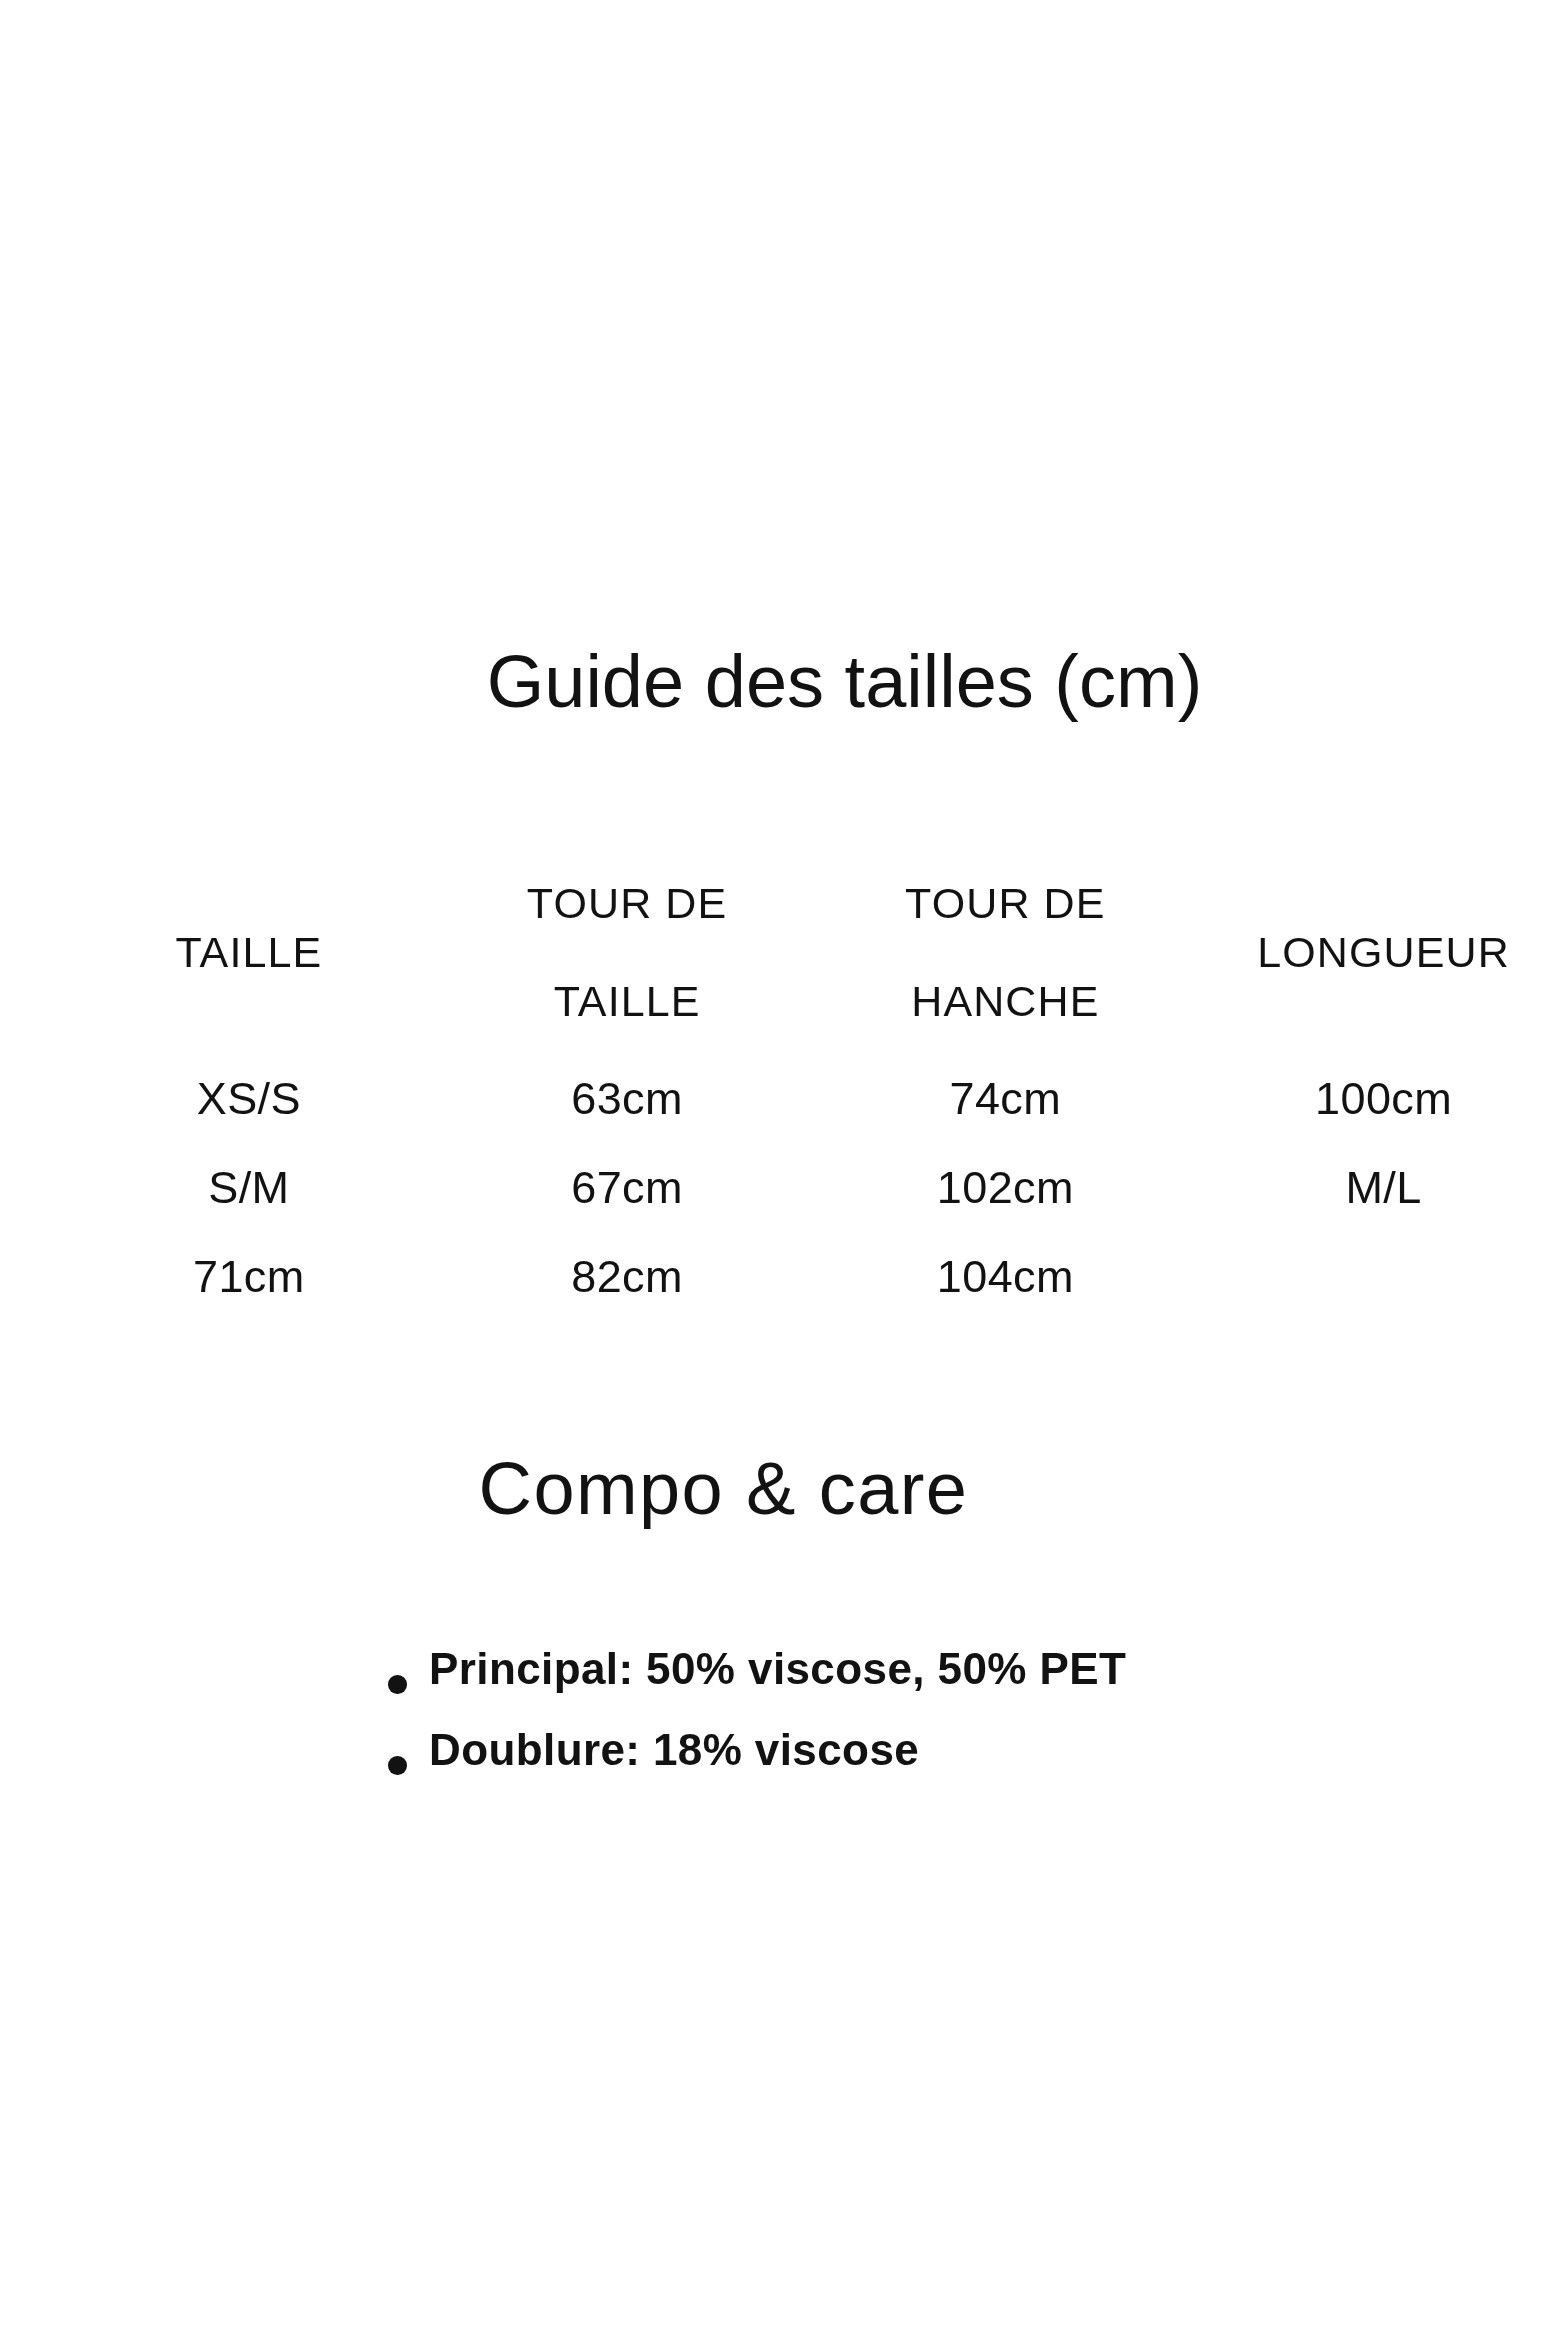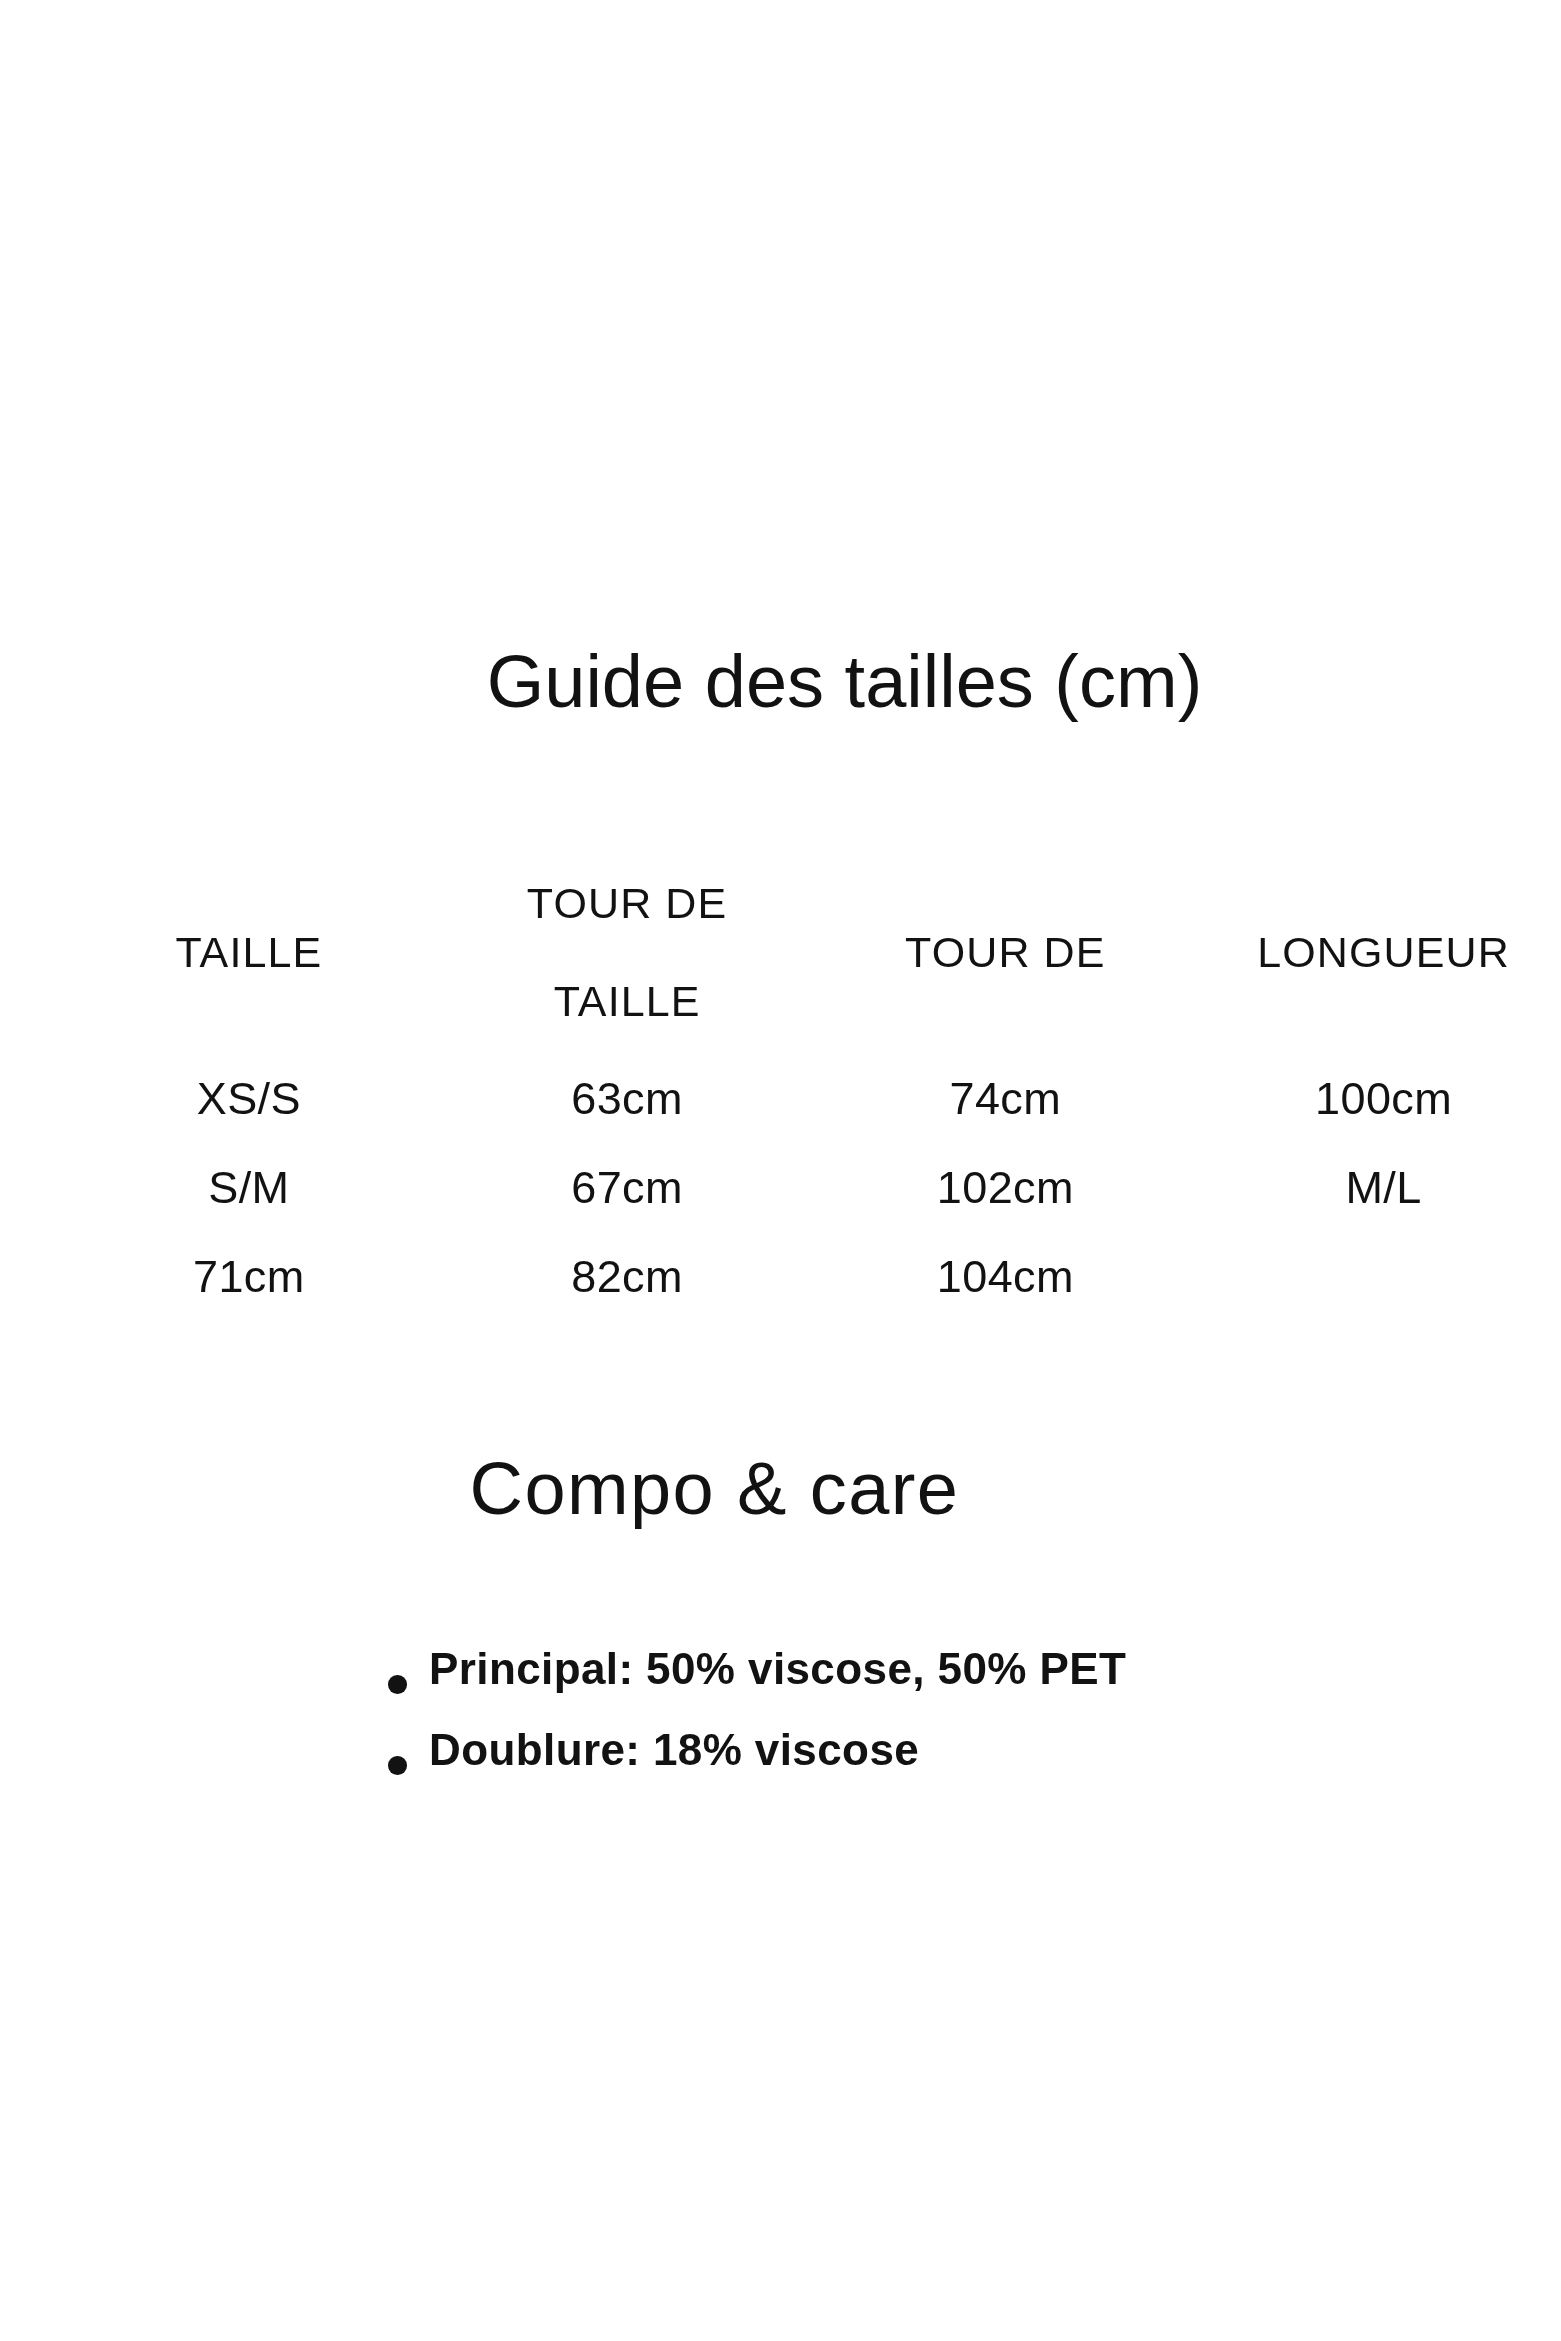--- a/index.html
+++ b/index.html
@@ -62,21 +62,21 @@
     font-size: 45px;
     line-height: 89px;
     letter-spacing: 0.4px;
     font-weight: 400;
     color: #121212;
     white-space: nowrap;
   }
   .section-title {
     position: absolute;
     top: 1388px;
-    left: 7px;
+    left: 16px;
     width: 1287px;
     text-align: center;
     font-size: 74px;
     line-height: 1;
     letter-spacing: 1.4px;
     font-weight: 400;
     color: #121212;
     white-space: nowrap;
   }
   .care-list {
@@ -115,20 +115,21 @@
   <div class="header-grid">
     <div class="header-cell">
       <span class="header-line">TAILLE</span>
     </div>
     <div class="header-cell">
       <span class="header-line">TOUR DE</span>
       <span class="header-line">TAILLE</span>
     </div>
     <div class="header-cell">
       <span class="header-line">TOUR DE</span>
+      <span class="header-line">HANCHE</span>
     </div>
     <div class="header-cell">
       <span class="header-line">LONGUEUR</span>
     </div>
   </div>
 
   <div class="data-grid">
 
     <div class="data-cell">XS/S</div>
     <div class="data-cell">63cm</div>

